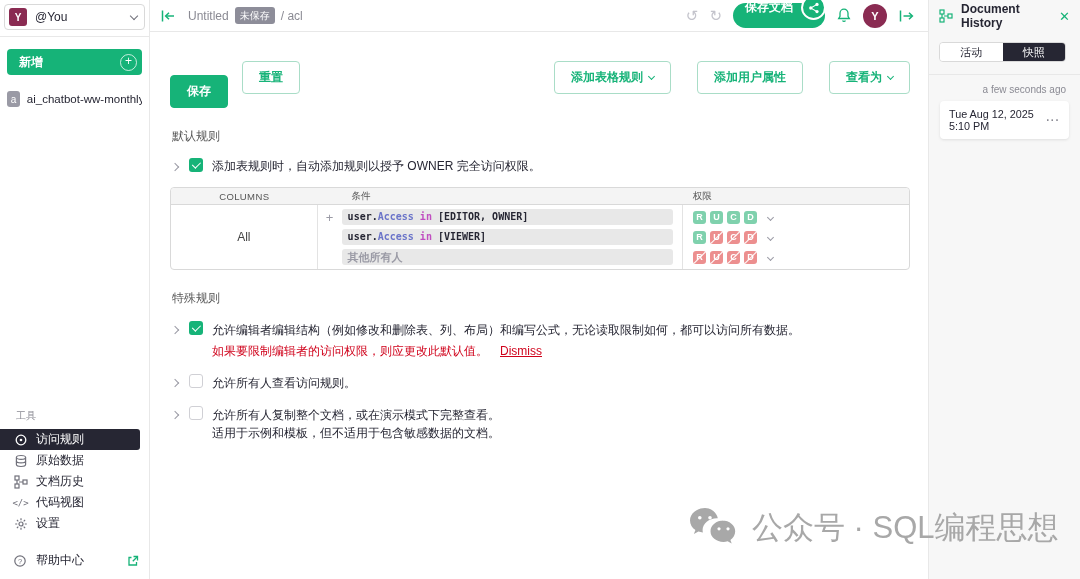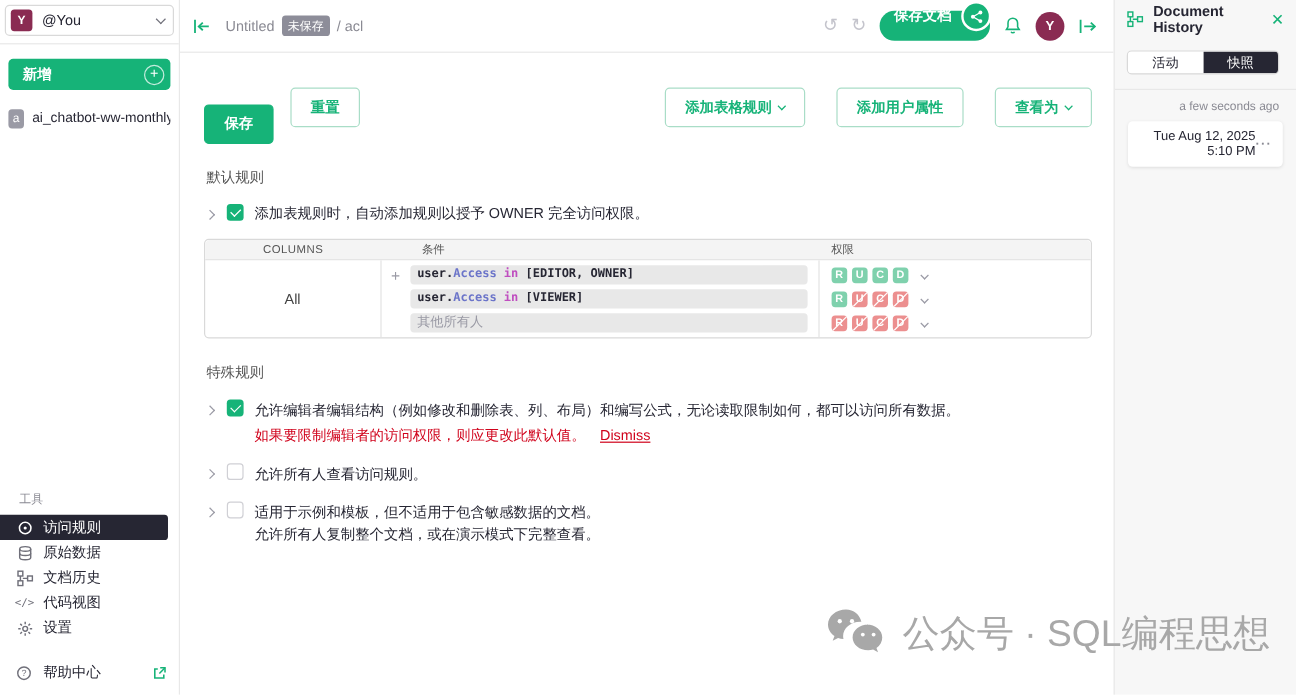--- a/index.html
+++ b/index.html
@@ -25,21 +25,21 @@
   .tool-item .ticon { width:15px; height:15px; margin-right:8px; display:flex; align-items:center; justify-content:center; color:#70707a; font-size:12px; }
   .tool-item.active { background:#262633; color:#fff; margin-right:9px; border-radius:0 3px 3px 0; }
   .tool-item.active .ticon { color:#fff; }
   .tool-label { font-size:12px; }
   .help-row { margin-top:16px; height:21px; display:flex; align-items:center; padding:0 10px 0 13px; cursor:pointer; }
   .help-row .ticon { width:15px; margin-right:8px; color:#70707a; }
   .ext-ic { margin-left:auto; }
 
   
   .main { flex:1; display:flex; flex-direction:column; background:#fff; min-width:0; }
-  .topbar { height:44px; border-bottom:1px solid #e8e8e8; display:flex; align-items:center; padding:0 14px 0 10px; }
+  .topbar { height:32px; border-bottom:1px solid #e8e8e8; display:flex; align-items:center; padding:0 14px 0 10px; }
   .tb-title { margin-left:12px; color:#8a8a93; font-size:12px; display:flex; align-items:center; }
   .unsaved { background:#8d8d99; color:#fff; font-size:10px; border-radius:3px; padding:1.5px 5px; margin:0 6px; }
   .tb-right { margin-left:auto; display:flex; align-items:center; gap:11px; }
   .undo-ic, .redo-ic { color:#c4c4cc; font-size:15px; cursor:pointer; line-height:1; }
   .save-pill { display:flex; align-items:center; background:#16b378; border-radius:14px; height:25px; padding:0 0 16px 12px; cursor:pointer; }
   .save-pill-label { color:#fff; font-size:12px; font-weight:bold; }
   .share-circle { width:25px; height:25px; margin-left:8px; margin-right:-1px; border-radius:50%; background:#16b378; border:2px solid #fff; display:flex; align-items:center; justify-content:center; }
   .avatar-sm { width:24px; height:24px; border-radius:50%; background:#8a2b52; color:#fff; font-size:11px; font-weight:bold; display:flex; align-items:center; justify-content:center; cursor:pointer; }
 
   .content { flex:1; position:relative; padding:15px 18px 0 20px; }
@@ -70,21 +70,21 @@
   .rt-body { display:flex; }
   .scope-cell { width:147px; border-right:1px solid #e3e3e3; display:flex; align-items:center; justify-content:center; font-size:12px; color:#444; }
   .cond-col { width:366px; border-right:1px solid #e3e3e3; padding:2px 0; }
   .perm-col { width:227px; padding:2px 0; }
   .cond-row { height:20px; display:flex; align-items:center; }
   .add-gutter { width:24px; text-align:center; color:#9a9aa5; font-size:13px; cursor:pointer; }
   .cond-input { flex:1; margin-right:9px; background:#e8e8e8; border-radius:3px; height:16px; line-height:16px; padding:0 6px; font-family:"DejaVu Sans Mono","Liberation Mono",monospace; font-size:10px; white-space:nowrap; overflow:hidden; cursor:text; }
   .tok-plain { color:#262633; font-weight:bold; }
   .tok-prop { color:#6b74c9; font-weight:bold; }
   .tok-kw { color:#c04ec0; font-weight:bold; }
-  .tok-muted { color:#9a9aa5; font-weight:normal; font-family:"Liberation Sans",sans-serif; font-size:11px; }
+  .tok-muted { color:#9a9aa5; font-weight:bold; font-family:"Liberation Sans",sans-serif; font-size:11px; }
   .perm-row { height:20px; display:flex; align-items:center; padding-left:10px; }
   .pbadge { width:13.5px; height:13.5px; border-radius:3px; margin-right:3.5px; color:#fff; font-size:9px; font-weight:bold; display:flex; align-items:center; justify-content:center; position:relative; cursor:pointer; }
   .pbadge.allow { background:#7fd1ad; }
   .pbadge.deny { background:#ec8f8f; }
   .pbadge.deny::after { content:""; position:absolute; left:-1px; top:6px; width:16px; height:1.4px; background:#fff; transform:rotate(-45deg); }
   .perm-chev { margin-left:7px; width:5px; height:5px; border-right:1.3px solid #9a9aa5; border-bottom:1.3px solid #9a9aa5; transform:rotate(45deg); cursor:pointer; }
 
   .sp-item { display:flex; align-items:flex-start; margin:14px 0 0 2px; }
   .sp-body { font-size:12px; line-height:1.5; }
   .warn-line { color:#d0021b; margin-top:3px; }
@@ -93,21 +93,21 @@
   
   .rpanel { width:152px; min-width:152px; background:#f7f7f7; border-left:1px solid #e8e8e8; display:flex; flex-direction:column; }
   .rp-head { height:32px; display:flex; align-items:center; padding:0 10px; }
   .rp-title { font-size:12px; font-weight:bold; margin-left:8px; }
   .rp-close { margin-left:auto; color:#16b378; font-size:13px; cursor:pointer; line-height:1; }
   .rp-tabs { margin:10px 14px 0 10px; display:flex; height:20px; border-radius:4px; overflow:hidden; border:1px solid #d9d9d9; }
   .rp-tab { flex:1; display:flex; align-items:center; justify-content:center; font-size:11px; cursor:pointer; background:#fff; color:#262633;text-align:right; }
   .rp-tab.active { background:#262633; color:#fff; }
   .rp-div { border-bottom:1px solid #e8e8e8; margin-top:12px; }
   .time-ago { text-align:right; color:#8a8a93; font-size:10px; padding:9px 14px 6px 0; }
-  .snap-card { margin:0 11px; background:#fff; border-radius:4px; box-shadow:0 1px 3px rgba(0,0,0,.1); padding:7px 9px; display:flex; align-items:center; font-size:10.8px; cursor:pointer;text-align:right; }
+  .snap-card { margin:0 11px; background:#fff; border-radius:4px; box-shadow:0 1px 3px rgba(0,0,0,.1); padding:7px 9px; display:flex; align-items:center; font-size:10.8px; cursor:pointer; }
   .snap-dots { margin-left:auto; color:#8a8a93; letter-spacing:1px; font-weight:bold; cursor:pointer; }
 
   
   .watermark { position:absolute; left:688px; top:506px; display:flex; align-items:center; gap:14px; color:#a8a8a8; font-size:31px; z-index:40; pointer-events:none; }
 
   svg { display:block; }
 </style>
 </head>
 <body>
 
@@ -324,22 +324,22 @@
           <span class="expander"></span>
           <span class="cbx off"></span>
           <span class="sp-body">
             <div>允许所有人查看访问规则。</div>
           </span>
         </div>
         <div class="sp-item">
           <span class="expander"></span>
           <span class="cbx off"></span>
           <span class="sp-body">
+            <div>允许所有人复制整个文档，或在演示模式下完整查看。</div>
             <div>适用于示例和模板，但不适用于包含敏感数据的文档。</div>
-            <div>允许所有人复制整个文档，或在演示模式下完整查看。</div>
           </span>
         </div>
       </div>
 
   </div>
 </div>
 
 <div class="rpanel">
   <div class="rp-head">
     <span>

